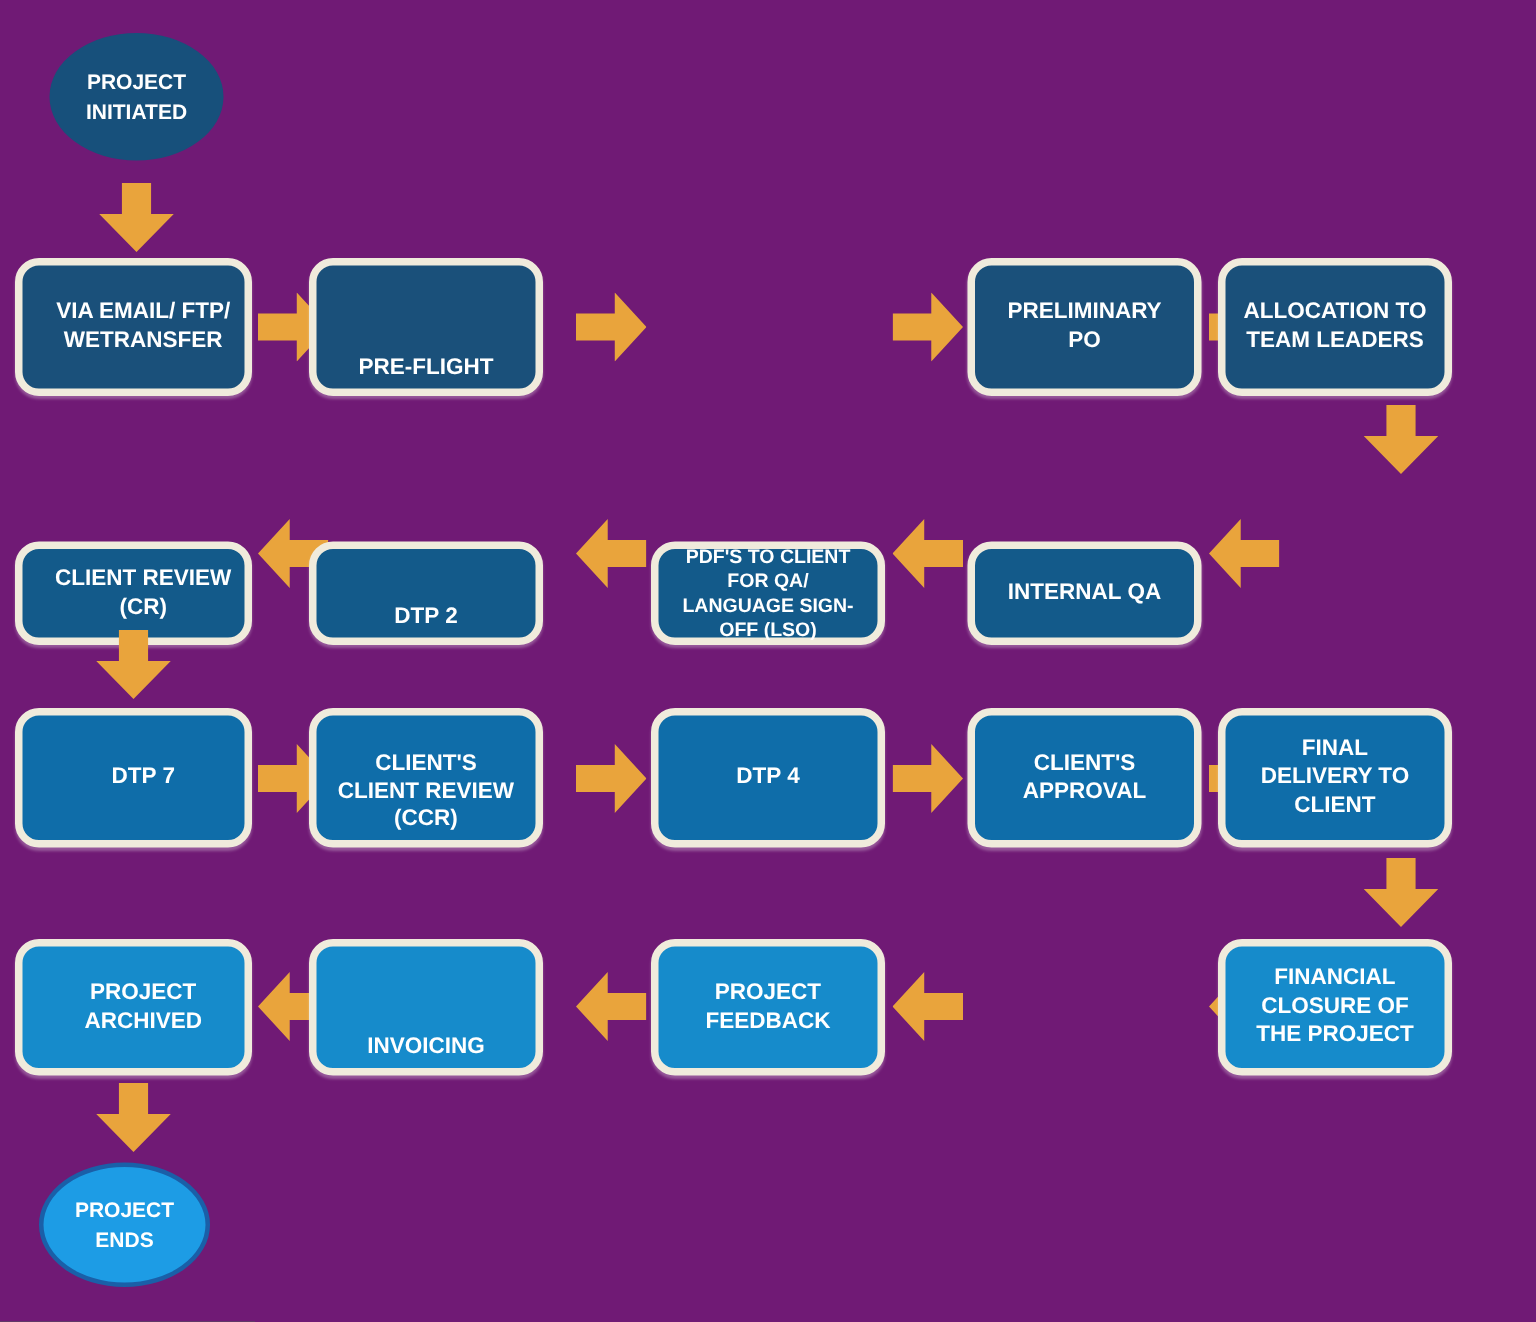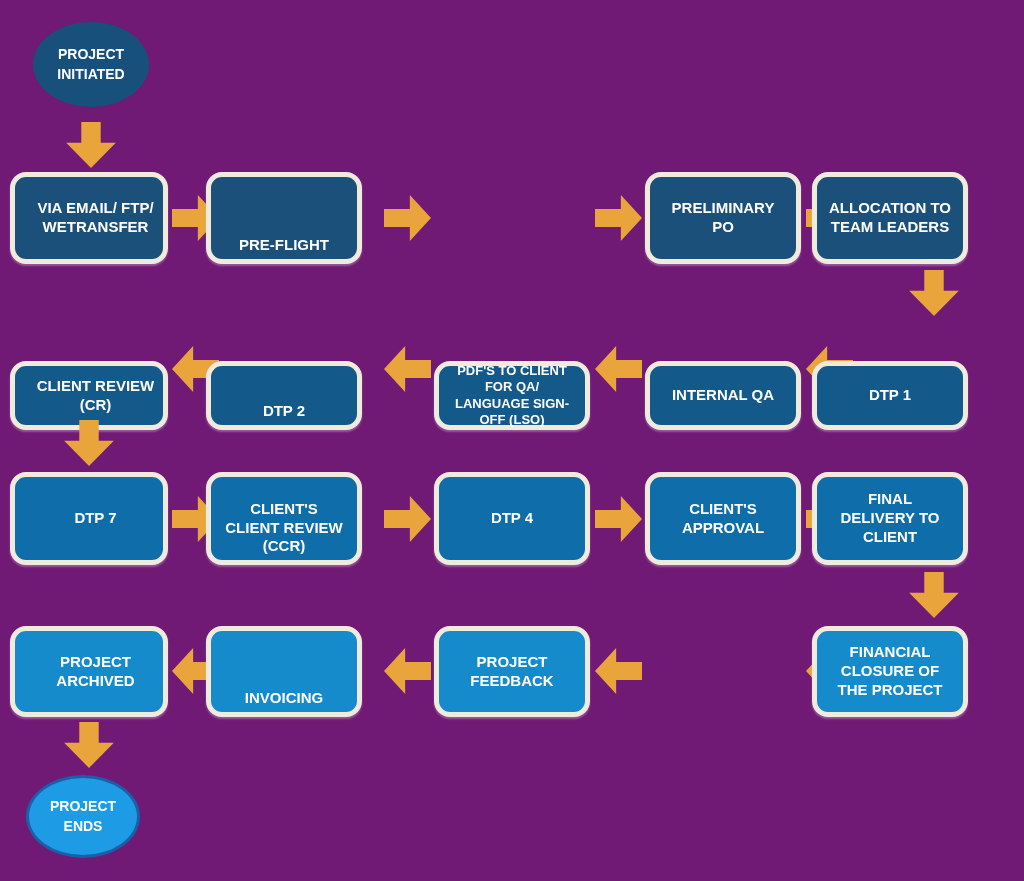--- a/index.html
+++ b/index.html
@@ -144,23 +144,20 @@
     <span class="lbl">PDF'S TO CLIENT
 FOR QA/
 LANGUAGE SIGN-
 OFF (LSO)</span>
   </div>
   <div class="arrow left g3 ay2"></div>
   <div class="box f2 r2 c4">
     <span class="lbl">INTERNAL QA</span>
   </div>
   <div class="arrow left g4 ay2"></div>
-  <div class="box f2 r2 c5">
-    <span class="lbl">DTP 1</span>
-  </div>
 
   <div class="arrow down v-r2-r3"></div>
 
   <div class="box f3 r3 c1">
     <span class="lbl">DTP 7</span>
   </div>
   <div class="arrow right g1 ay3"></div>
   <div class="box f3 r3 c2">
     <span class="lbl">CLIENT'S
 CLIENT REVIEW

